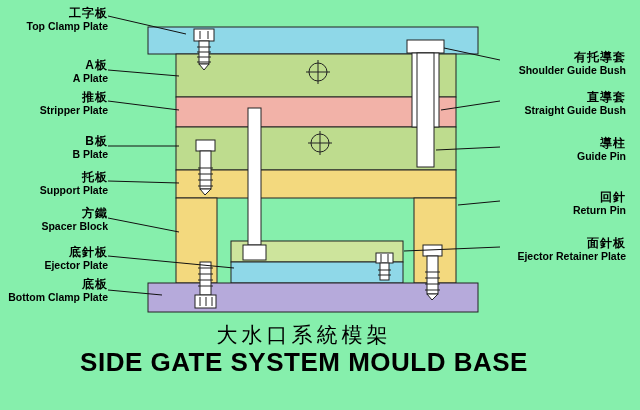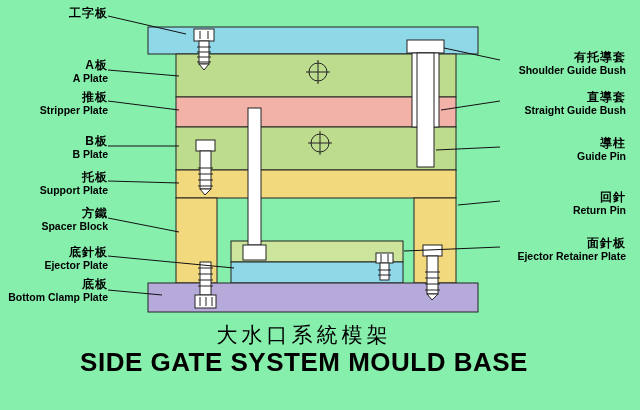--- a/index.html
+++ b/index.html
@@ -121,20 +121,21 @@
       <line x1="500" y1="60" x2="444" y2="48"></line>
       <line x1="500" y1="101" x2="441" y2="110"></line>
       <line x1="500" y1="147" x2="436" y2="150"></line>
       <line x1="500" y1="201" x2="458" y2="205"></line>
       <line x1="500" y1="247" x2="404" y2="251"></line>
     </g>
   </svg>
 
   <div class="label label-left" style="top:6px">
     <div class="zh">工字板</div>
+    <div class="en">Top Clamp Plate</div>
   </div>
   <div class="label label-left" style="top:58px">
     <div class="zh">A板</div>
     <div class="en">A Plate</div>
   </div>
   <div class="label label-left" style="top:90px">
     <div class="zh">推板</div>
     <div class="en">Stripper Plate</div>
   </div>
   <div class="label label-left" style="top:134px">

